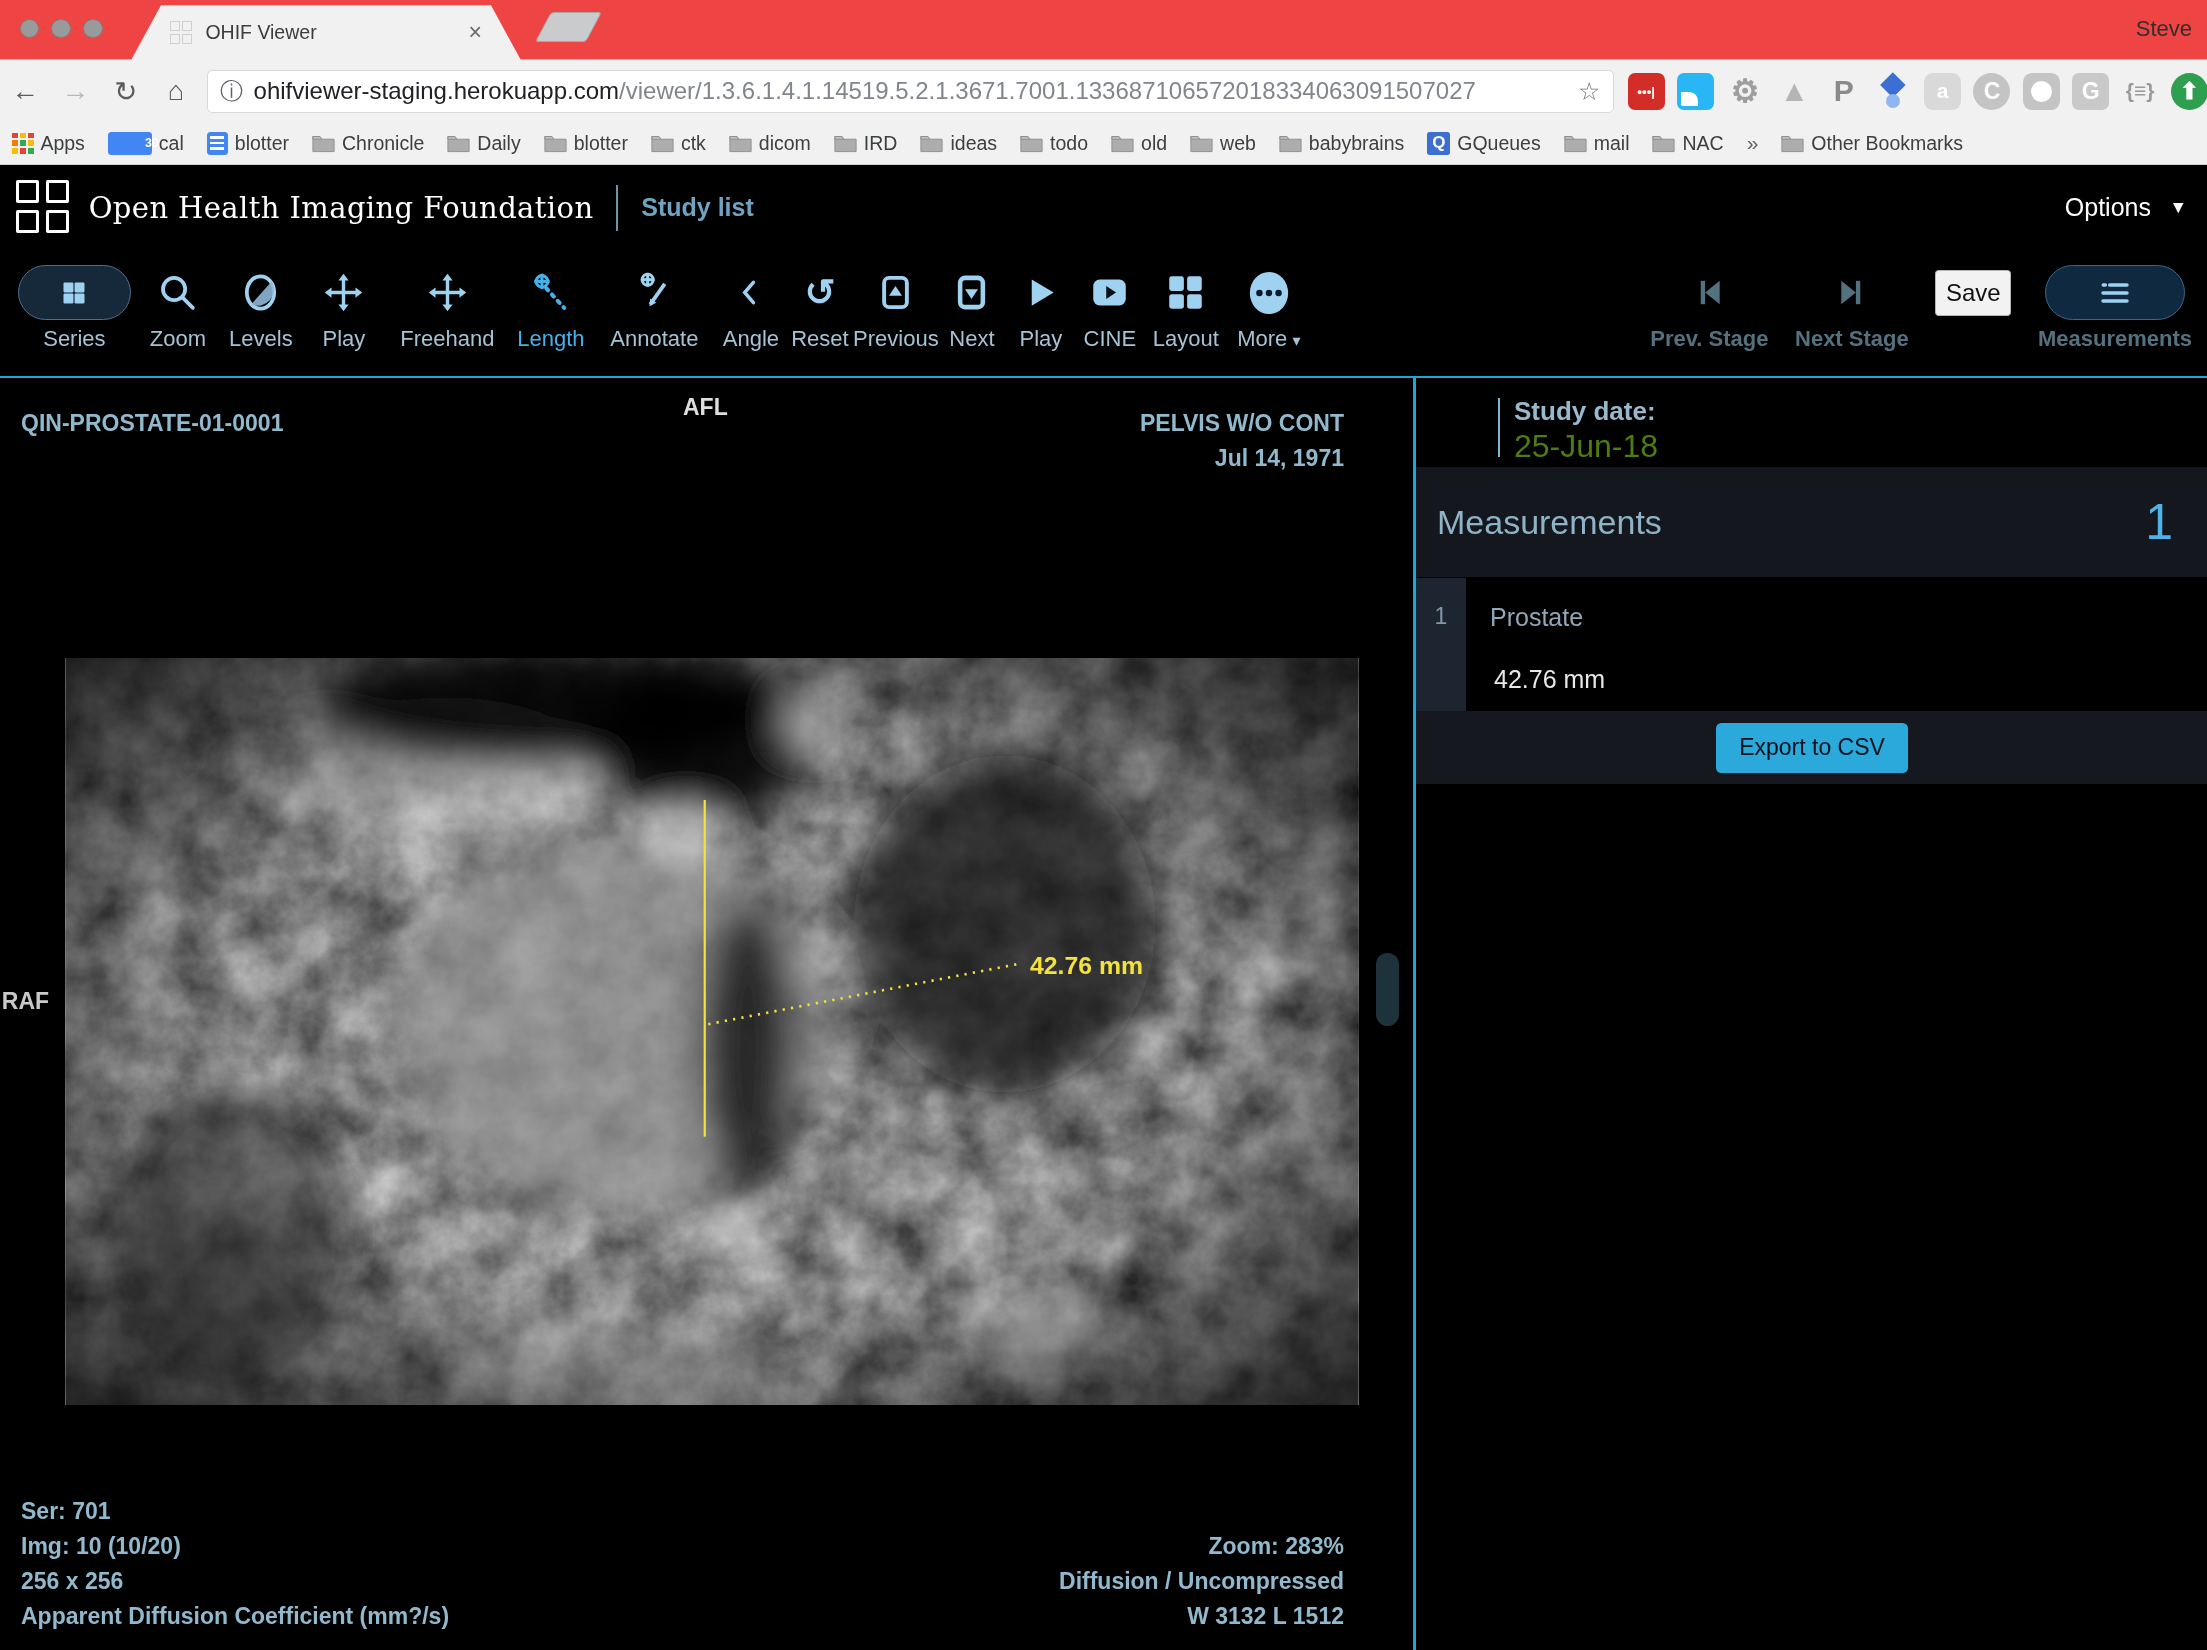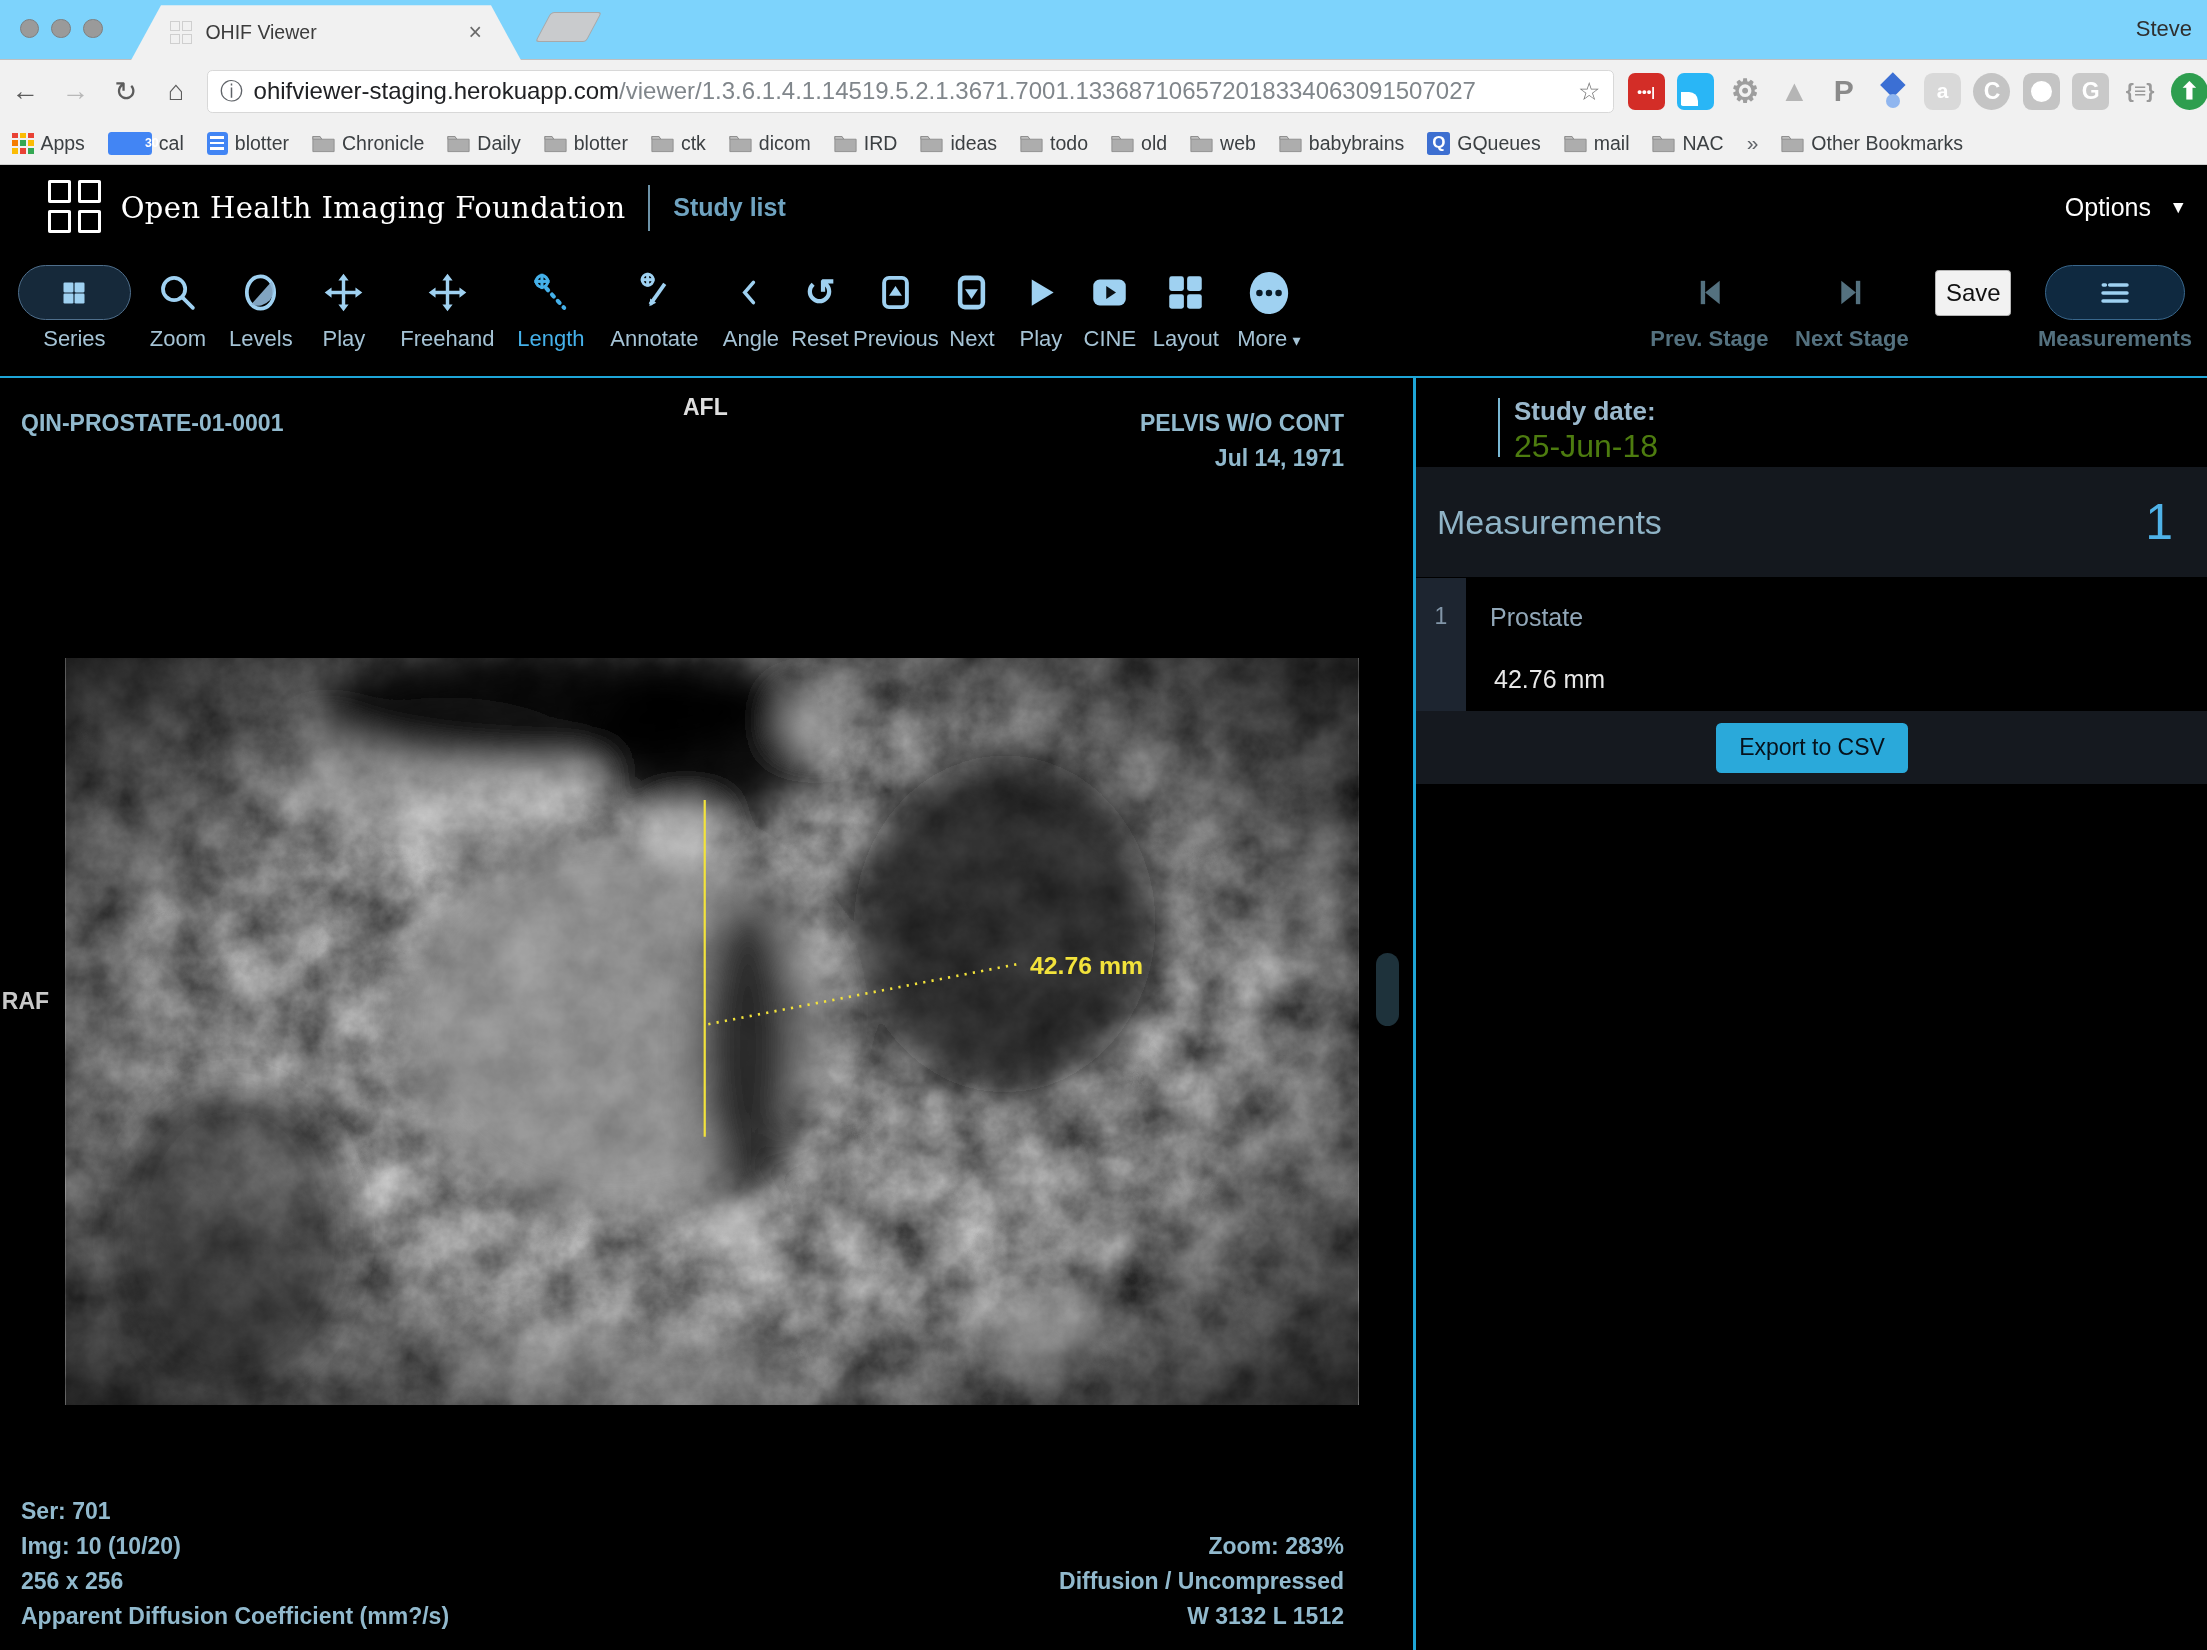--- a/index.html
+++ b/index.html
@@ -1,21 +1,21 @@
 <!DOCTYPE html>
 <html style="font-size:14px"><head>
 <meta charset="utf-8">
 <style>
   * { margin:0; padding:0; box-sizing:border-box; }
   html,body { background:#000; }
   body { font-family:"Liberation Sans", sans-serif; }
   #root { position:relative; width:2208px; height:1651px; overflow:hidden; background:#000; }
 
   
-  .tabstrip { position:absolute; left:0; top:0; width:2208px; height:60px; background:#7dd3fc; border-bottom:0.9px solid #bfbfbf;padding-left:24px; }
+  .tabstrip { position:absolute; left:0; top:0; width:2208px; height:60px; background:#ef4444; border-bottom:0.9px solid #bfbfbf;padding-left:24px; }
   .traffic { position:absolute; top:18.6px; display:flex; gap:12.4px; left:19.5px; }
   .traffic span { width:19.5px; height:19.5px; border-radius:50%; background:#9a9a9a; border:0.9px solid #7f7f7f; }
   .tab { position:absolute; left:131px; top:5.3px; width:390px; height:55px; background:#f1f1f1;
          clip-path:polygon(30px 0, calc(100% - 30px) 0, 100% 100%, 0 100%);
          display:flex; align-items:center; padding:0 39px; }
   .tab-favicon { width:23px; height:23px; display:grid; grid-template-columns:9.8px 9.8px; grid-template-rows:9.8px 9.8px; gap:2.7px; margin-right:12.4px; }
   .tab-favicon i { border:1.8px solid #cfcfcf; background:transparent; }
   .tab-title { font-size:19.5px; color:#3c3c3c; flex:1; white-space:nowrap; overflow:hidden; }
   .tab-close { font-size:23px; color:#6a6a6a; line-height:1; }
   .newtab { position:absolute; left:543px; top:12.4px; width:51px; height:30px; background:#c9cbcd; border:0.9px solid #a8a8a8; transform:skewX(-28deg); border-radius:3.5px; }
@@ -39,21 +39,21 @@
   .bm { display:flex; align-items:center; gap:7px; font-size:19.5px; color:#3c4043; white-space:nowrap; }
   .bm svg { display:block; }
   .bm-chevron { font-size:21px; color:#5f6368; }
   .apps-grid { width:21px; height:21px; display:grid; grid-template-columns:repeat(3,5.3px); grid-template-rows:repeat(3,5.3px); gap:2.7px; }
   .cal-ic { width:23px; height:23px; background:#4285f4; border-radius:3.5px; color:#fff; font-size:12.4px; font-weight:bold; display:flex; align-items:center; justify-content:center;padding-left:44px; }
   .doc-ic { width:21px; height:23px; background:#4285f4; border-radius:3.5px; display:flex; flex-direction:column; justify-content:center; gap:2.7px; padding:0 3.5px; }
   .doc-ic i { height:2.7px; background:#fff; }
   .gq-ic { width:23px; height:23px; background:#3d6fd1; border-radius:2.7px; color:#fff; font-size:17px; font-weight:bold; display:flex; align-items:center; justify-content:center; }
 
   
-  .ohif-header { position:absolute; left:0; top:166px; width:2208px; height:83px; background:#000; display:flex; align-items:center;padding-left:32px; }
+  .ohif-header { position:absolute; left:0; top:166px; width:2208px; height:83px; background:#000; display:flex; align-items:center; }
   .ohif-logo { width:55px; height:55px; display:grid; grid-template-columns:23px 23px; grid-template-rows:23px 23px; gap:7px; margin:0 17.7px 0 16px; }
   .ohif-logo i { border:3.5px solid #fff; border-radius:1.8px; }
   .brand { font-family:"DejaVu Serif", serif; font-size:29px; color:#ffffff; letter-spacing:0.4px; }
   .hdr-divider { width:1.8px; height:46px; background:#6d93a8; margin:0 23px; }
   .studylist { font-size:25px; font-weight:bold; color:#6fa3c0; }
   .options { position:absolute; right:57px; font-size:25px; color:#fff; }
   .options-caret { position:absolute; right:21px; font-size:17.7px; color:#fff; top:50%; transform:translateY(-54%); }
 
   
   .ohif-toolbar { position:absolute; left:0; top:249px; width:2208px; height:127px; background:#000; }

